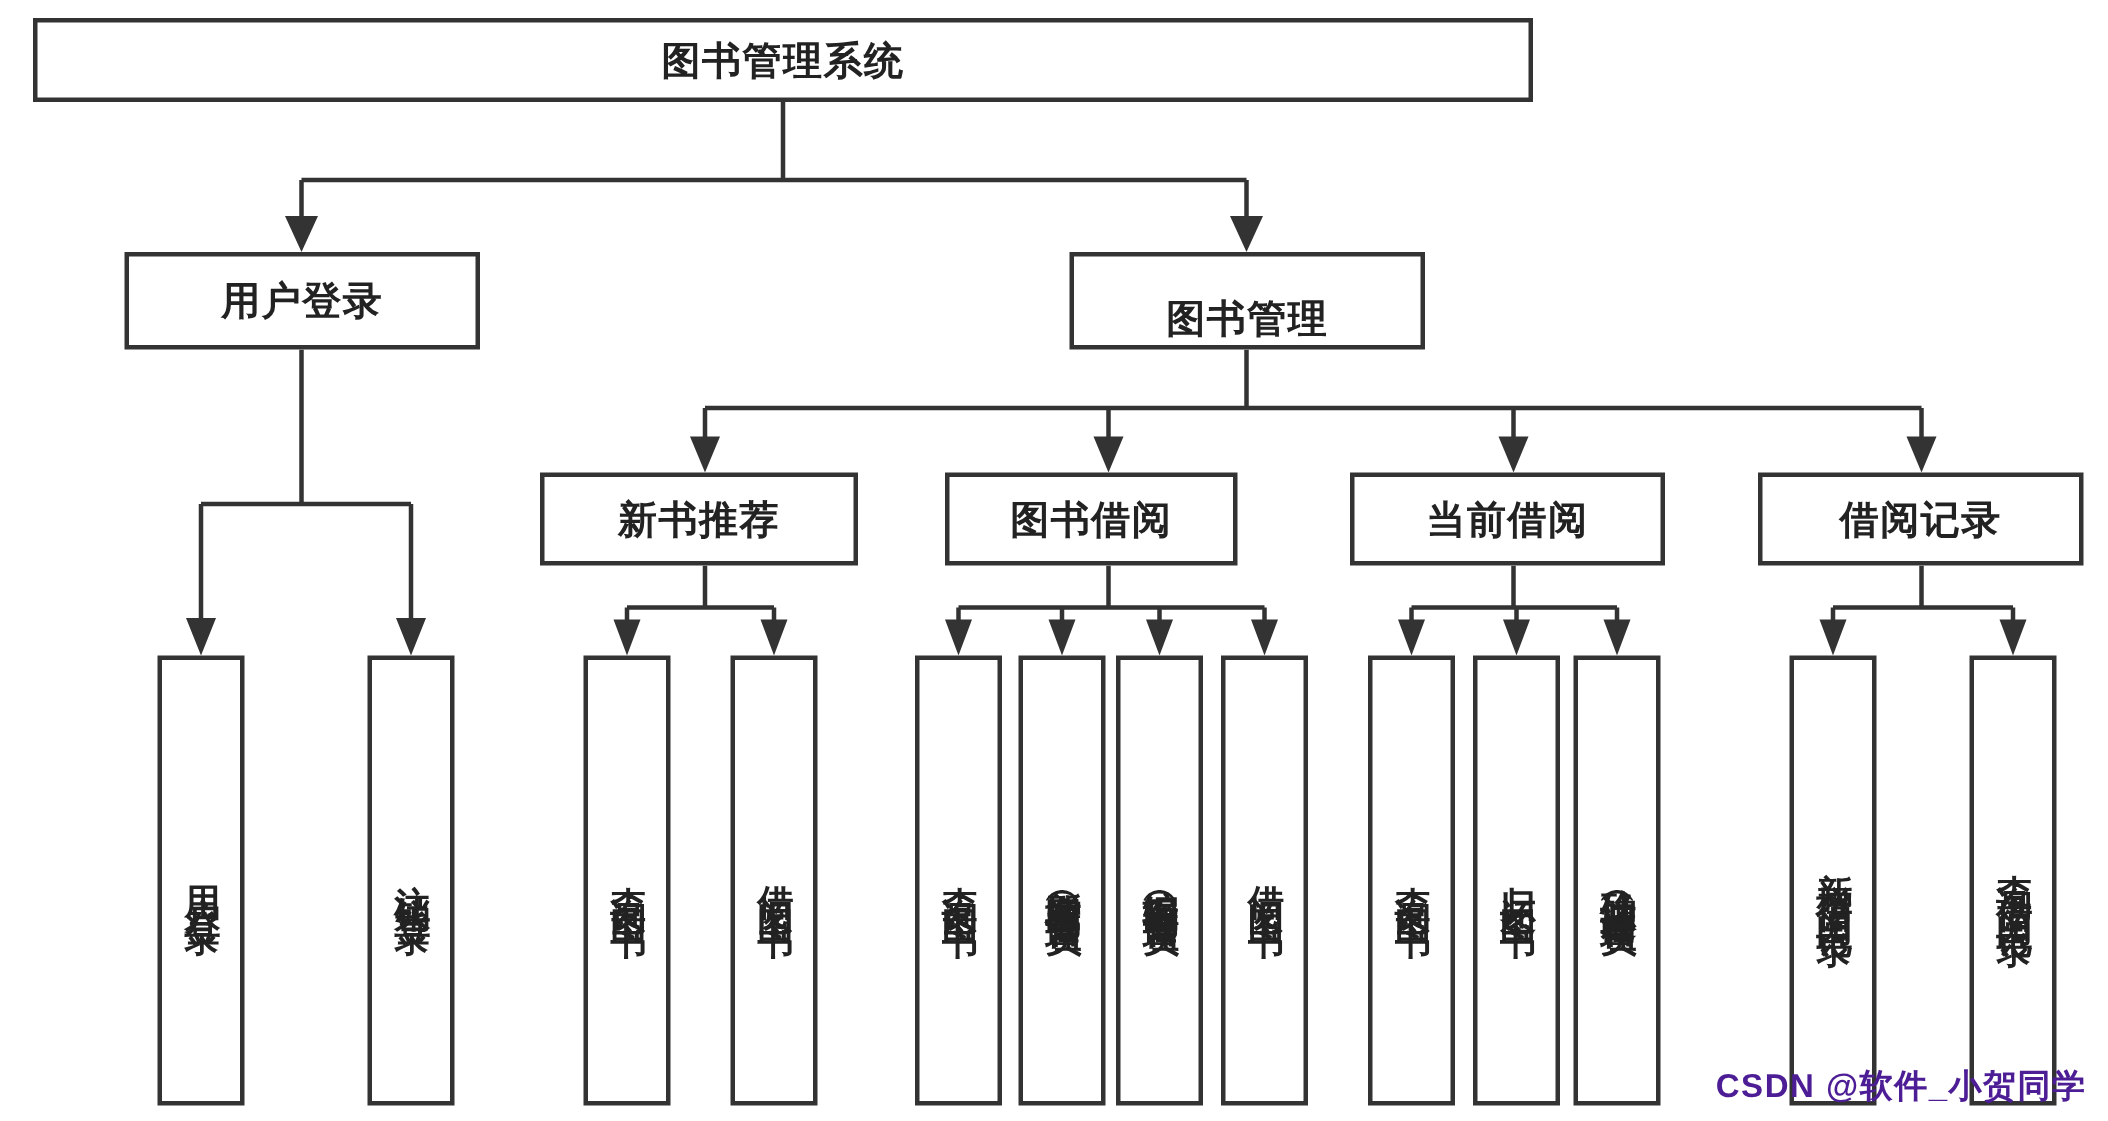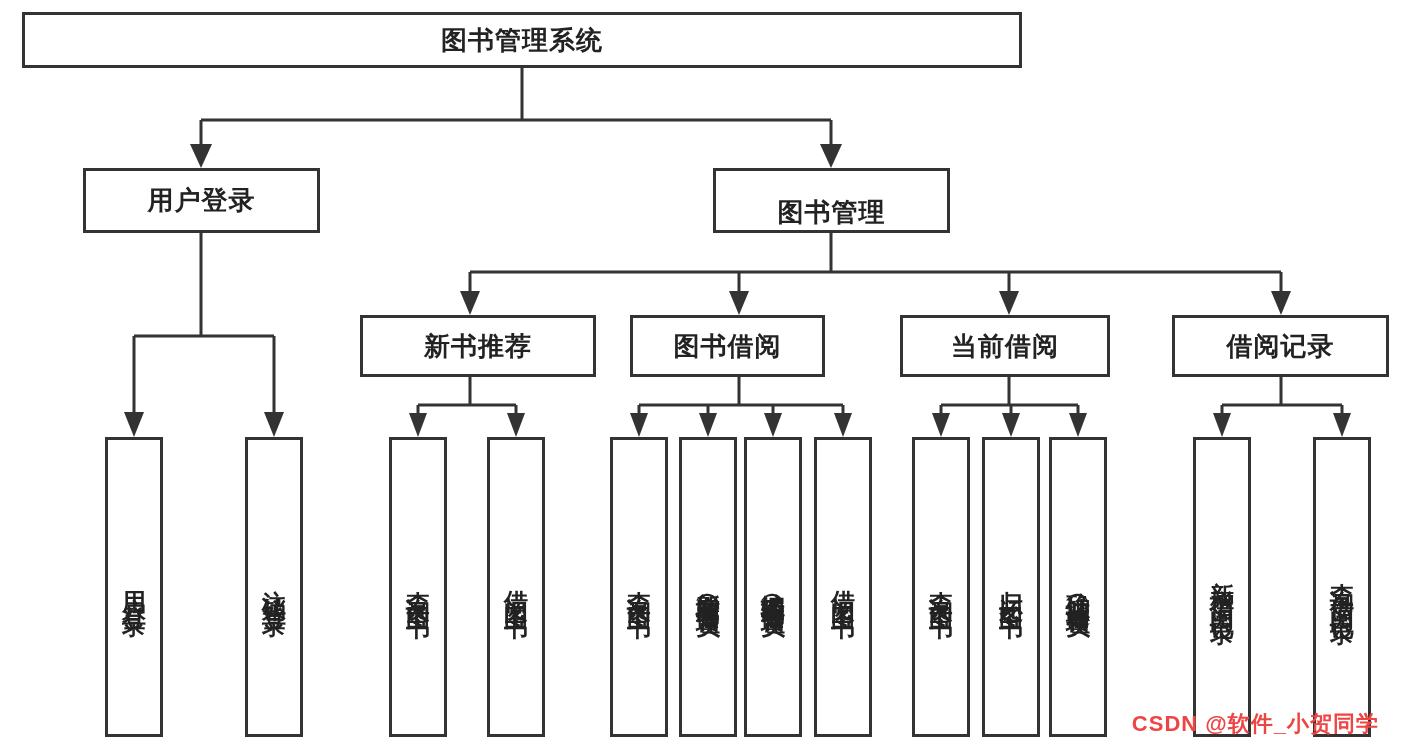--- a/index.html
+++ b/index.html
@@ -37,23 +37,23 @@
     writing-mode:vertical-rl;
     text-orientation:mixed;
     font-size:24px;
     letter-spacing:8px;
     color:var(--text);
     line-height:1;
   }
   .vlabel.long{letter-spacing:3px;}
   .watermark{
     position:absolute;
-    right:26px;bottom:8px;
+    right:14px;bottom:8px;
     font-size:22px;
-    color:#ef4444;
+    color:#4c1d95;
     z-index:2;
     white-space:nowrap;
     letter-spacing:1px;
   }
 </style>
 </head>
 <body>
 
 <div class="canvas">
 
@@ -101,21 +101,21 @@
     <span class="hlabel">图书管理系统</span>
   </div>
 
   <div class="box l2-box" style="left:83px;">
     <span class="hlabel">用户登录</span>
   </div>
   <div class="box l2-box" style="left:713px;align-items:flex-end;">
     <span class="hlabel">图书管理</span>
   </div>
 
-  <div class="box l3-box" style="left:360px;width:236px;align-items:center;">
+  <div class="box l3-box" style="left:360px;width:212px;align-items:center;">
     <span class="hlabel">新书推荐</span>
   </div>
   <div class="box l3-box" style="left:630px;width:195px;">
     <span class="hlabel">图书借阅</span>
   </div>
   <div class="box l3-box" style="left:900px;width:210px;">
     <span class="hlabel">当前借阅</span>
   </div>
   <div class="box l3-box" style="left:1172px;width:217px;">
     <span class="hlabel">借阅记录</span>

